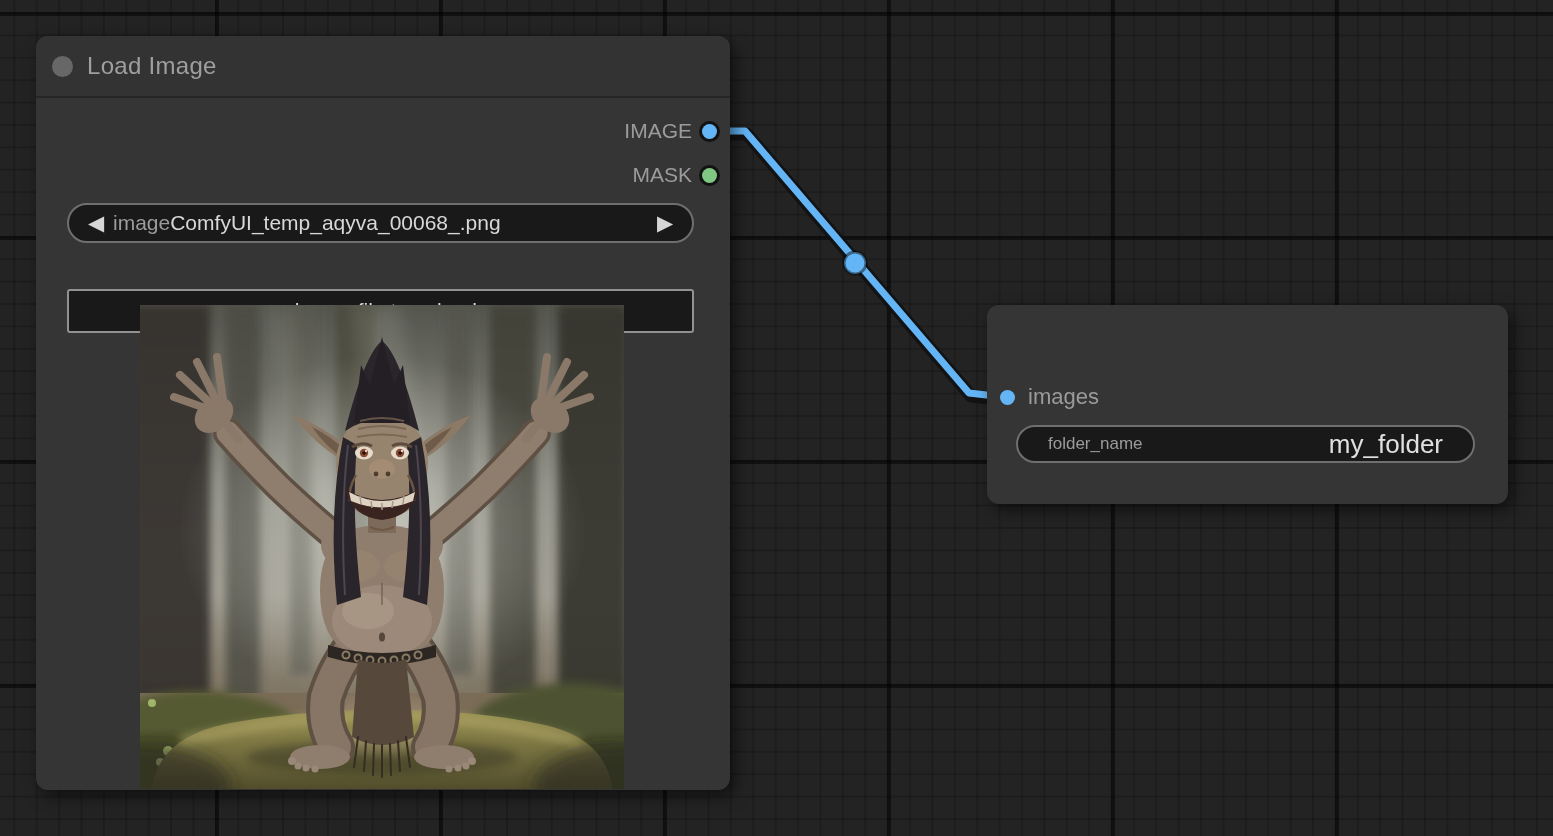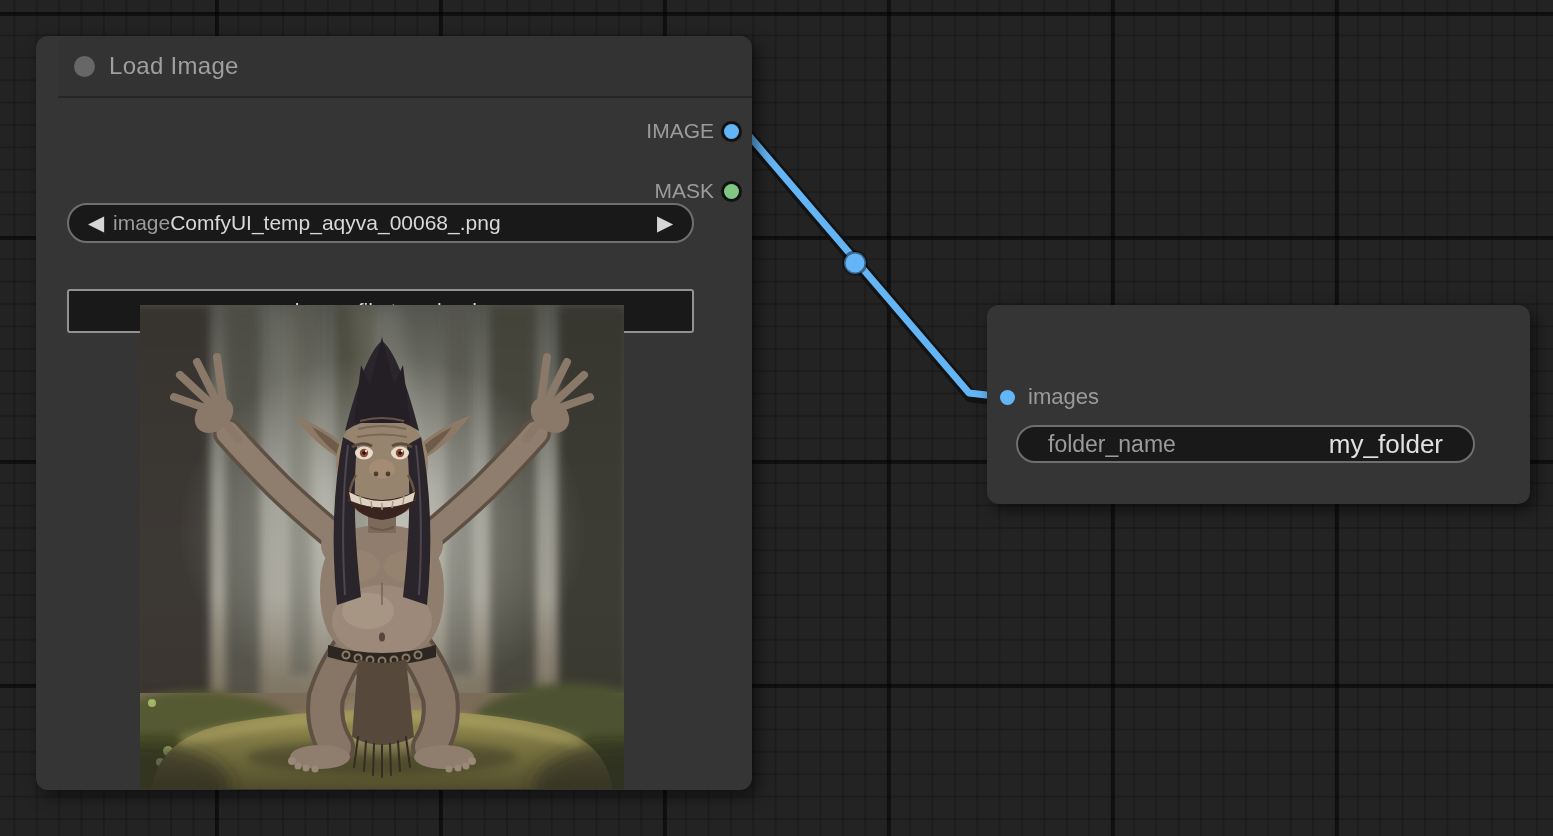--- a/index.html
+++ b/index.html
@@ -10,21 +10,21 @@
       linear-gradient(rgba(0,0,0,0.50) 4px, transparent 4px),
       linear-gradient(90deg, rgba(0,0,0,0.50) 4px, transparent 4px),
       linear-gradient(rgba(0,0,0,0.17) 2px, transparent 2px),
       linear-gradient(90deg, rgba(0,0,0,0.17) 2px, transparent 2px);
     background-size:224px 224px,224px 224px,22.4px 22.4px,22.4px 22.4px;
     background-position:-9px 12px;
     font-family:"Liberation Sans", sans-serif;
     -webkit-font-smoothing:antialiased;
   }
   .node{position:absolute;background:#353535;border-radius:12px;
-        box-shadow:5px 6px 16px rgba(0,0,0,0.55);padding-left:22px;}
+        box-shadow:5px 6px 16px rgba(0,0,0,0.55);}
   .node-title{display:flex;align-items:center;gap:14px;background:#333333;
         border-radius:12px 12px 0 0;border-bottom:2px solid #262626;
         padding:0 16px;box-sizing:border-box;}
   #load-node .node-title{height:62px;}
   #save-node .node-title{height:60px;gap:10px;}
   .title-dot{width:21px;height:21px;border-radius:50%;background:#676767;flex:none;}
   .title-text{font-size:24px;color:#9f9f9f;letter-spacing:.3px;white-space:nowrap;}
 
   #load-node{left:36px;top:36px;width:694px;height:754px;}
   #save-node{left:987px;top:305px;width:521px;height:199px;}
@@ -48,21 +48,21 @@
         box-sizing:border-box;background:#191919;border:2px solid #919191;border-radius:3px;
         display:flex;align-items:center;justify-content:center;
         color:#d9d9d9;font-size:21px;cursor:pointer;}
 
   .preview{position:absolute;left:104px;top:269px;width:484px;height:484px;overflow:hidden;}
   .preview svg{display:block;}
 
   .pill-widget{position:absolute;left:29px;top:120px;width:459px;height:38px;
         box-sizing:border-box;background:#191919;border:2px solid #6f6f6f;border-radius:19px;
         display:flex;align-items:center;justify-content:space-between;padding:0 30px;}
-  .pill-label{color:#9b9b9b;font-size:23px;}
+  .pill-label{color:#9b9b9b;font-size:17px;}
   .pill-value{color:#e0e0e0;font-size:26px;}
 
   .title-icon{width:33px;height:33px;flex:none;}
   #wires{position:absolute;left:0;top:0;width:1553px;height:836px;}
 </style>
 </head>
 <body>
 
 <div id="canvas" style="background-color: rgb(35, 35, 35);">
 
@@ -75,21 +75,21 @@
   <div class="node" id="load-node">
     <div class="node-title">
       <span class="title-dot"></span>
       <span class="title-text">Load Image</span>
     </div>
 
     <div class="out-row" style="top:80px">
       <span class="slot-label">IMAGE</span>
       <span class="slot-dot" style="background: rgb(100, 181, 246);"></span>
     </div>
-    <div class="out-row" style="top:140px">
+    <div class="out-row" style="top:124px">
       <span class="slot-label">MASK</span>
       <span class="slot-dot" style="background: rgb(129, 199, 132);"></span>
     </div>
 
     <div class="combo">
       <span class="combo-arrow">◀</span>
       <span class="combo-label">image</span>
       <span class="combo-value">ComfyUI_temp_aqyva_00068_.png</span>
       <span class="combo-arrow">▶</span>
     </div>

